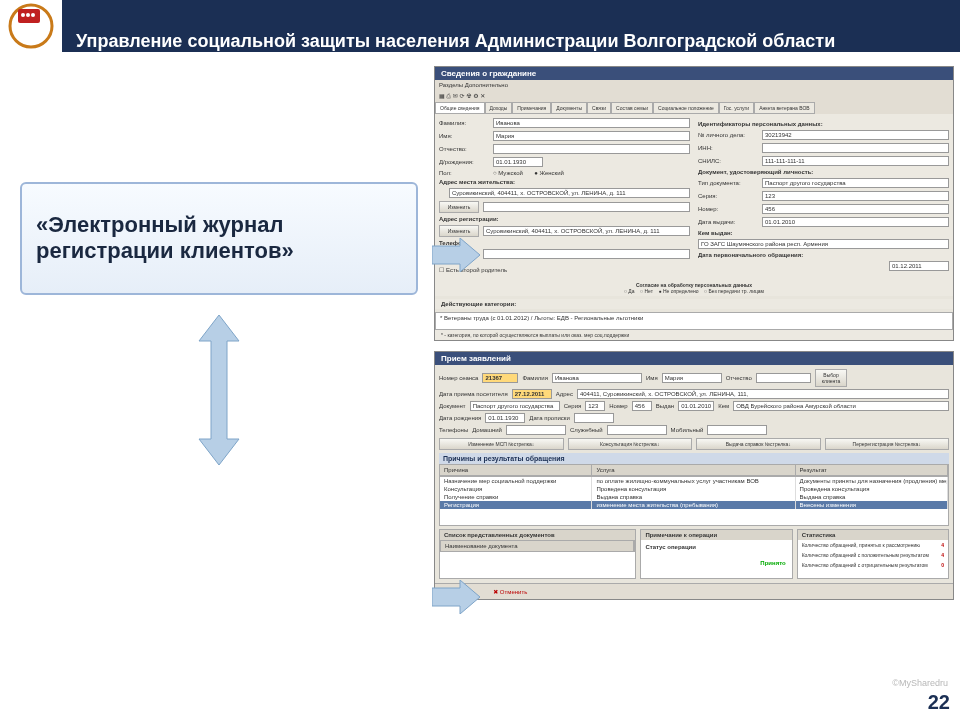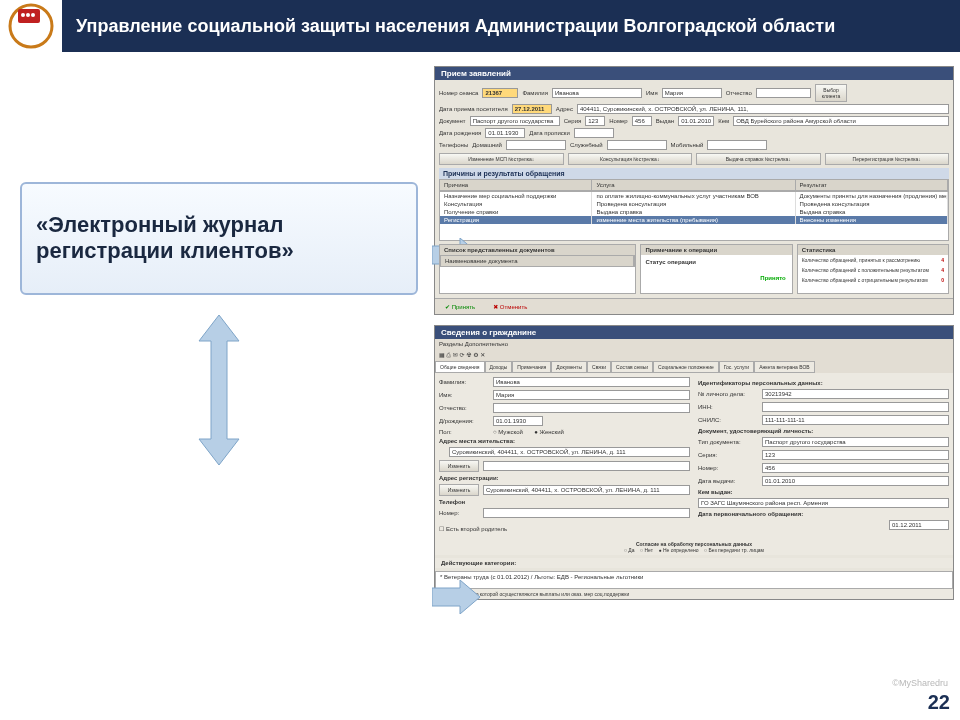--- a/index.html
+++ b/index.html
@@ -1,20 +1,20 @@
 <!DOCTYPE html>
 <html><head>
 <meta charset="utf-8">
 <style>
 *{box-sizing:border-box;margin:0;padding:0;font-family:Arial,sans-serif}
 body{width:960px;height:720px;background:#fff;position:relative;overflow:hidden}
 .header-bar{display:flex;height:52px}
 .logo-box{width:62px;height:52px;background:#fff;display:flex;align-items:center;justify-content:center;position:relative}
 .logo-box svg{width:46px;height:46px}
-.title-bar{flex:1;background:#1b2f54;display:flex;align-items:center;padding:0 14px}
+.title-bar{flex:1;background:#1b2f54;display:flex;align-items:flex-end;padding:0 14px}
 .title-bar span{color:#fff;font-size:18px;font-weight:bold}
 .body-area{display:flex;position:relative;height:calc(100% - 52px)}
 .left-col{width:430px;padding:20px 12px 0 20px;display:flex;flex-direction:column;align-items:center}
 .card{width:100%;border:2px solid #9db6d9;border-radius:6px;background:linear-gradient(#f7fbff,#e6eef8);padding:28px 14px;}
 .card-text{font-size:22px;font-weight:bold;color:#1a2840;line-height:1.2}
 .blue{color:#20447e}
 .card-top{margin-top:110px}
 .card-bottom{margin-top:190px}
 .arrow-right{position:absolute;width:48px;height:34px}
 .arrow-right svg{width:100%;height:100%}
@@ -96,20 +96,128 @@
   </div>
   <div class="arrow-right arrow2">
     <svg viewBox="0 0 48 34">
         <polygon points="0,8 28,8 28,0 48,17 28,34 28,26 0,26" fill="#b7cfe6" stroke="#7ea4c8"></polygon>
       </svg>
   </div>
 
   <div class="right-col">
 
     <div class="mock-window">
+      <div class="mw-title">Сведения о гражданине</div>
+      <div class="mw2-toolbar">Разделы  Дополнительно</div>
+      <div class="mw2-toolbar">▦ ⎙ ✉ ⟳ ☢ ⚙ ✕</div>
+      <div class="tabs">
+        <div class="tab active">Общие сведения</div>
+        <div class="tab">Доходы</div>
+        <div class="tab">Примечания</div>
+        <div class="tab">Документы</div>
+        <div class="tab">Связи</div>
+        <div class="tab">Состав семьи</div>
+        <div class="tab">Социальное положение</div>
+        <div class="tab">Гос. услуги</div>
+        <div class="tab">Анкета ветерана ВОВ</div>
+      </div>
+      <div class="two-col" style="background:#ece9e1">
+        <div class="col">
+          <div class="mw-row">
+              <span class="mw-label" style="width:50px">Фамилия:</span>
+              <span class="mw-input" style="flex:1">Иванова</span>
+            </div>
+          <div class="mw-row">
+              <span class="mw-label" style="width:50px">Имя:</span>
+              <span class="mw-input" style="flex:1">Мария</span>
+            </div>
+          <div class="mw-row">
+              <span class="mw-label" style="width:50px">Отчество:</span>
+              <span class="mw-input" style="flex:1"></span>
+            </div>
+          <div class="mw-row">
+              <span class="mw-label" style="width:50px">Д/рождения:</span>
+              <span class="mw-input" style="width:50px">01.01.1930</span>
+            </div>
+          <div class="mw-row"><span class="mw-label" style="width:50px">Пол:</span><span class="mw-label">○ <span>Мужской</span></span>&nbsp;&nbsp;<span class="mw-label">● <span>Женский</span></span></div>
+          <div class="group-title">Адрес места жительства:</div>
+          <div class="mw-row">
+              <span class="mw-label" style="width:6px"></span>
+              <span class="mw-input" style="flex:1">Суровикинский, 404411, х. ОСТРОВСКОЙ, ул. ЛЕНИНА, д. 111</span>
+            </div>
+          <div class="mw-row">
+              <span class="mw-btn" style="flex:0 0 40px">Изменить</span>
+              <span class="mw-input" style="flex:1"></span>
+            </div>
+          <div class="group-title">Адрес регистрации:</div>
+          <div class="mw-row">
+              <span class="mw-btn" style="flex:0 0 40px">Изменить</span>
+              <span class="mw-input" style="flex:1">Суровикинский, 404411, х. ОСТРОВСКОЙ, ул. ЛЕНИНА, д. 111</span>
+            </div>
+          <div class="group-title">Телефон</div>
+          <div class="mw-row">
+              <span class="mw-label" style="width:40px">Номер:</span>
+              <span class="mw-input" style="flex:1"></span>
+            </div>
+          <div style="height:4px"></div>
+          <div class="mw-row">
+              <span class="mw-label">☐ <span>Есть второй родитель</span></span>
+            </div>
+        </div>
+        <div class="col">
+          <div class="group-title">Идентификаторы персональных данных:</div>
+          <div class="mw-row">
+              <span class="mw-label" style="width:60px">№ личного дела:</span>
+              <span class="mw-input" style="flex:1">30213942</span>
+            </div>
+          <div class="mw-row">
+              <span class="mw-label" style="width:60px">ИНН:</span>
+              <span class="mw-input" style="flex:1"></span>
+            </div>
+          <div class="mw-row">
+              <span class="mw-label" style="width:60px">СНИЛС:</span>
+              <span class="mw-input" style="flex:1">111-111-111-11</span>
+            </div>
+          <div class="group-title">Документ, удостоверяющий личность:</div>
+          <div class="mw-row">
+              <span class="mw-label" style="width:60px">Тип документа:</span>
+              <span class="mw-input" style="flex:1">Паспорт другого государства</span>
+            </div>
+          <div class="mw-row">
+              <span class="mw-label" style="width:60px">Серия:</span>
+              <span class="mw-input" style="flex:1">123</span>
+            </div>
+          <div class="mw-row">
+              <span class="mw-label" style="width:60px">Номер:</span>
+              <span class="mw-input" style="flex:1">456</span>
+            </div>
+          <div class="mw-row">
+              <span class="mw-label" style="width:60px">Дата выдачи:</span>
+              <span class="mw-input" style="flex:1">01.01.2010</span>
+            </div>
+          <div class="group-title">Кем выдан:</div>
+          <div class="mw-row">
+              <span class="mw-input" style="flex:1">ГО ЗАГС Шаумянского района респ. Армения</span>
+            </div>
+          <div class="group-title">Дата первоначального обращения:</div>
+          <div class="mw-row">
+              <span class="mw-input" style="width:60px;margin-left:auto">01.12.2011</span>
+            </div>
+        </div>
+      </div>
+      <div style="background:#ece9e1;padding:2px 6px;font-size:5px;text-align:center">
+        <span style="font-weight:bold">Согласие на обработку персональных данных</span><br>
+        ○ <span>Да</span> &nbsp;&nbsp; ○ <span>Нет</span> &nbsp;&nbsp; ● <span>Не определено</span> &nbsp;&nbsp; ○ <span>Без передачи тр. лицам</span>
+      </div>
+      <div class="group-title" style="padding:2px 6px;background:#ece9e1">Действующие категории:</div>
+      <div style="background:#fff;border:1px solid #aaa;padding:2px 4px;font-size:6px;height:18px">* Ветераны труда (с 01.01.2012) / Льготы: ЕДВ - Региональные льготники</div>
+      <div style="background:#ece9e1;padding:2px 6px;font-size:5px">* - категория, по которой осуществляются выплаты или оказ. мер соц.поддержки</div>
+    </div>
+
+    <div class="mock-window">
       <div class="mw-title">Прием заявлений</div>
       <div class="mw-body">
         <div class="mw-row">
           <span class="mw-label">Номер сеанса</span>
           <span class="mw-input hl" style="width:36px">21367</span>
           <span class="mw-label">Фамилия</span>
           <span class="mw-input" style="width:90px">Иванова</span>
           <span class="mw-label">Имя</span>
           <span class="mw-input" style="width:60px">Мария</span>
           <span class="mw-label">Отчество</span>
@@ -210,125 +318,17 @@
                 <span class="num">0</span>
               </div>
           </div>
         </div>
       </div>
       <div class="footer-bar">
         <span class="footer-btn" style="color:#080">✔ <span>Принять</span></span>
         <span class="footer-btn" style="color:#b00">✖ <span>Отменить</span></span>
       </div>
     </div>
-
-    <div class="mock-window">
-      <div class="mw-title">Сведения о гражданине</div>
-      <div class="mw2-toolbar">Разделы  Дополнительно</div>
-      <div class="mw2-toolbar">▦ ⎙ ✉ ⟳ ☢ ⚙ ✕</div>
-      <div class="tabs">
-        <div class="tab active">Общие сведения</div>
-        <div class="tab">Доходы</div>
-        <div class="tab">Примечания</div>
-        <div class="tab">Документы</div>
-        <div class="tab">Связи</div>
-        <div class="tab">Состав семьи</div>
-        <div class="tab">Социальное положение</div>
-        <div class="tab">Гос. услуги</div>
-        <div class="tab">Анкета ветерана ВОВ</div>
-      </div>
-      <div class="two-col" style="background:#ece9e1">
-        <div class="col">
-          <div class="mw-row">
-              <span class="mw-label" style="width:50px">Фамилия:</span>
-              <span class="mw-input" style="flex:1">Иванова</span>
-            </div>
-          <div class="mw-row">
-              <span class="mw-label" style="width:50px">Имя:</span>
-              <span class="mw-input" style="flex:1">Мария</span>
-            </div>
-          <div class="mw-row">
-              <span class="mw-label" style="width:50px">Отчество:</span>
-              <span class="mw-input" style="flex:1"></span>
-            </div>
-          <div class="mw-row">
-              <span class="mw-label" style="width:50px">Д/рождения:</span>
-              <span class="mw-input" style="width:50px">01.01.1930</span>
-            </div>
-          <div class="mw-row"><span class="mw-label" style="width:50px">Пол:</span><span class="mw-label">○ <span>Мужской</span></span>&nbsp;&nbsp;<span class="mw-label">● <span>Женский</span></span></div>
-          <div class="group-title">Адрес места жительства:</div>
-          <div class="mw-row">
-              <span class="mw-label" style="width:6px"></span>
-              <span class="mw-input" style="flex:1">Суровикинский, 404411, х. ОСТРОВСКОЙ, ул. ЛЕНИНА, д. 111</span>
-            </div>
-          <div class="mw-row">
-              <span class="mw-btn" style="flex:0 0 40px">Изменить</span>
-              <span class="mw-input" style="flex:1"></span>
-            </div>
-          <div class="group-title">Адрес регистрации:</div>
-          <div class="mw-row">
-              <span class="mw-btn" style="flex:0 0 40px">Изменить</span>
-              <span class="mw-input" style="flex:1">Суровикинский, 404411, х. ОСТРОВСКОЙ, ул. ЛЕНИНА, д. 111</span>
-            </div>
-          <div class="group-title">Телефон</div>
-          <div class="mw-row">
-              <span class="mw-label" style="width:40px">Номер:</span>
-              <span class="mw-input" style="flex:1"></span>
-            </div>
-          <div style="height:4px"></div>
-          <div class="mw-row">
-              <span class="mw-label">☐ <span>Есть второй родитель</span></span>
-            </div>
-        </div>
-        <div class="col">
-          <div class="group-title">Идентификаторы персональных данных:</div>
-          <div class="mw-row">
-              <span class="mw-label" style="width:60px">№ личного дела:</span>
-              <span class="mw-input" style="flex:1">30213942</span>
-            </div>
-          <div class="mw-row">
-              <span class="mw-label" style="width:60px">ИНН:</span>
-              <span class="mw-input" style="flex:1"></span>
-            </div>
-          <div class="mw-row">
-              <span class="mw-label" style="width:60px">СНИЛС:</span>
-              <span class="mw-input" style="flex:1">111-111-111-11</span>
-            </div>
-          <div class="group-title">Документ, удостоверяющий личность:</div>
-          <div class="mw-row">
-              <span class="mw-label" style="width:60px">Тип документа:</span>
-              <span class="mw-input" style="flex:1">Паспорт другого государства</span>
-            </div>
-          <div class="mw-row">
-              <span class="mw-label" style="width:60px">Серия:</span>
-              <span class="mw-input" style="flex:1">123</span>
-            </div>
-          <div class="mw-row">
-              <span class="mw-label" style="width:60px">Номер:</span>
-              <span class="mw-input" style="flex:1">456</span>
-            </div>
-          <div class="mw-row">
-              <span class="mw-label" style="width:60px">Дата выдачи:</span>
-              <span class="mw-input" style="flex:1">01.01.2010</span>
-            </div>
-          <div class="group-title">Кем выдан:</div>
-          <div class="mw-row">
-              <span class="mw-input" style="flex:1">ГО ЗАГС Шаумянского района респ. Армения</span>
-            </div>
-          <div class="group-title">Дата первоначального обращения:</div>
-          <div class="mw-row">
-              <span class="mw-input" style="width:60px;margin-left:auto">01.12.2011</span>
-            </div>
-        </div>
-      </div>
-      <div style="background:#ece9e1;padding:2px 6px;font-size:5px;text-align:center">
-        <span style="font-weight:bold">Согласие на обработку персональных данных</span><br>
-        ○ <span>Да</span> &nbsp;&nbsp; ○ <span>Нет</span> &nbsp;&nbsp; ● <span>Не определено</span> &nbsp;&nbsp; ○ <span>Без передачи тр. лицам</span>
-      </div>
-      <div class="group-title" style="padding:2px 6px;background:#ece9e1">Действующие категории:</div>
-      <div style="background:#fff;border:1px solid #aaa;padding:2px 4px;font-size:6px;height:18px">* Ветераны труда (с 01.01.2012) / Льготы: ЕДВ - Региональные льготники</div>
-      <div style="background:#ece9e1;padding:2px 6px;font-size:5px">* - категория, по которой осуществляются выплаты или оказ. мер соц.поддержки</div>
-    </div>
   </div>
 </div>
 
 <div class="watermark">©MySharedru</div>
 <div class="page-num">22</div>
 
 </body></html>

